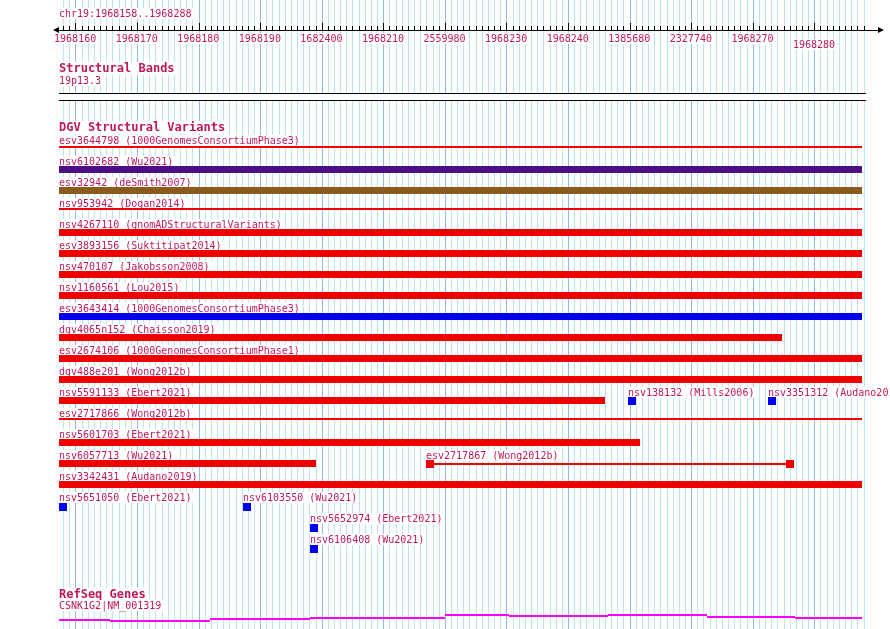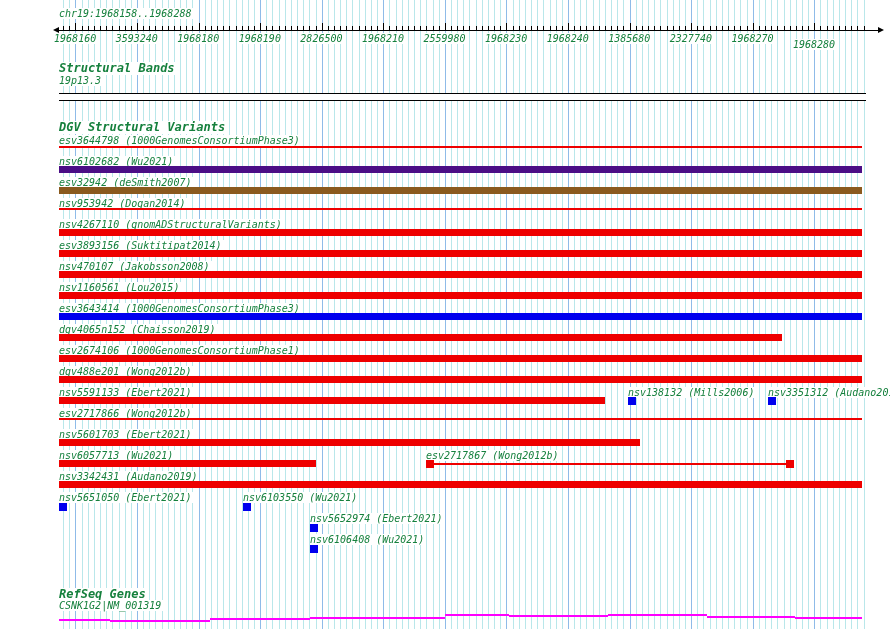--- a/index.html
+++ b/index.html
@@ -1,17 +1,17 @@
 <!DOCTYPE html>
 <html><head>
 <meta charset="utf-8">
 <style>
   html,body{margin:0;padding:0;background:#fff;}
   #screen{position:relative;width:890px;height:629px;background:#ffffff;overflow:hidden;
-          font-family:"DejaVu Sans Mono", monospace;color:#15803d;font-style:italic;}
+          font-family:"DejaVu Sans Mono", monospace;color:#be185d;}
   .abs{position:absolute;}
   .lbl{position:absolute;font-size:10px;line-height:11px;white-space:pre;background:#ffffff;padding:0 2px 0 0;}
   .hdr{position:absolute;font-size:12px;line-height:13px;font-weight:bold;white-space:pre;background:#ffffff;padding:0 2px 0 0;}
   .sub{position:absolute;font-size:10px;line-height:11px;white-space:pre;background:#ffffff;padding:0 2px 0 0;}
   .stripe{position:absolute;top:0;width:1px;height:629px;}
   .tick{position:absolute;width:1px;background:#000;}
   .ticklbl{position:absolute;font-size:10px;line-height:11px;background:#fff;padding:0 1px;}
   .glyph{position:absolute;}
   .arrow{position:absolute;width:0;height:0;border-style:solid;}
 </style>
@@ -284,24 +284,24 @@
       <div class="tick" style="left: 814.3px; top: 23px; height: 7px;"></div>
       <div class="tick" style="left: 820.46px; top: 26px; height: 4px;"></div>
       <div class="tick" style="left: 826.62px; top: 26px; height: 4px;"></div>
       <div class="tick" style="left: 832.77px; top: 26px; height: 4px;"></div>
       <div class="tick" style="left: 838.93px; top: 26px; height: 4px;"></div>
       <div class="tick" style="left: 845.09px; top: 26px; height: 4px;"></div>
       <div class="tick" style="left: 851.25px; top: 26px; height: 4px;"></div>
       <div class="tick" style="left: 857.4px; top: 26px; height: 4px;"></div>
       <div class="tick" style="left: 863.56px; top: 26px; height: 4px;"></div>
       <div class="ticklbl" style="left: 53.05px; top: 33px;">1968160</div>
-      <div class="ticklbl" style="left: 114.625px; top: 33px;">3593240</div>
+      <div class="ticklbl" style="left: 114.625px; top: 33px;">1968170</div>
       <div class="ticklbl" style="left: 176.2px; top: 33px;">1968180</div>
       <div class="ticklbl" style="left: 237.775px; top: 33px;">1968190</div>
-      <div class="ticklbl" style="left: 299.35px; top: 33px;">2826500</div>
+      <div class="ticklbl" style="left: 299.35px; top: 33px;">1682400</div>
       <div class="ticklbl" style="left: 360.925px; top: 33px;">1968210</div>
       <div class="ticklbl" style="left: 422.5px; top: 33px;">2559980</div>
       <div class="ticklbl" style="left: 484.075px; top: 33px;">1968230</div>
       <div class="ticklbl" style="left: 545.65px; top: 33px;">1968240</div>
       <div class="ticklbl" style="left: 607.225px; top: 33px;">1385680</div>
       <div class="ticklbl" style="left: 668.8px; top: 33px;">2327740</div>
       <div class="ticklbl" style="left: 730.375px; top: 33px;">1968270</div>
       <div class="ticklbl" style="left: 791.95px; top: 39px;">1968280</div>
     </div>
 

